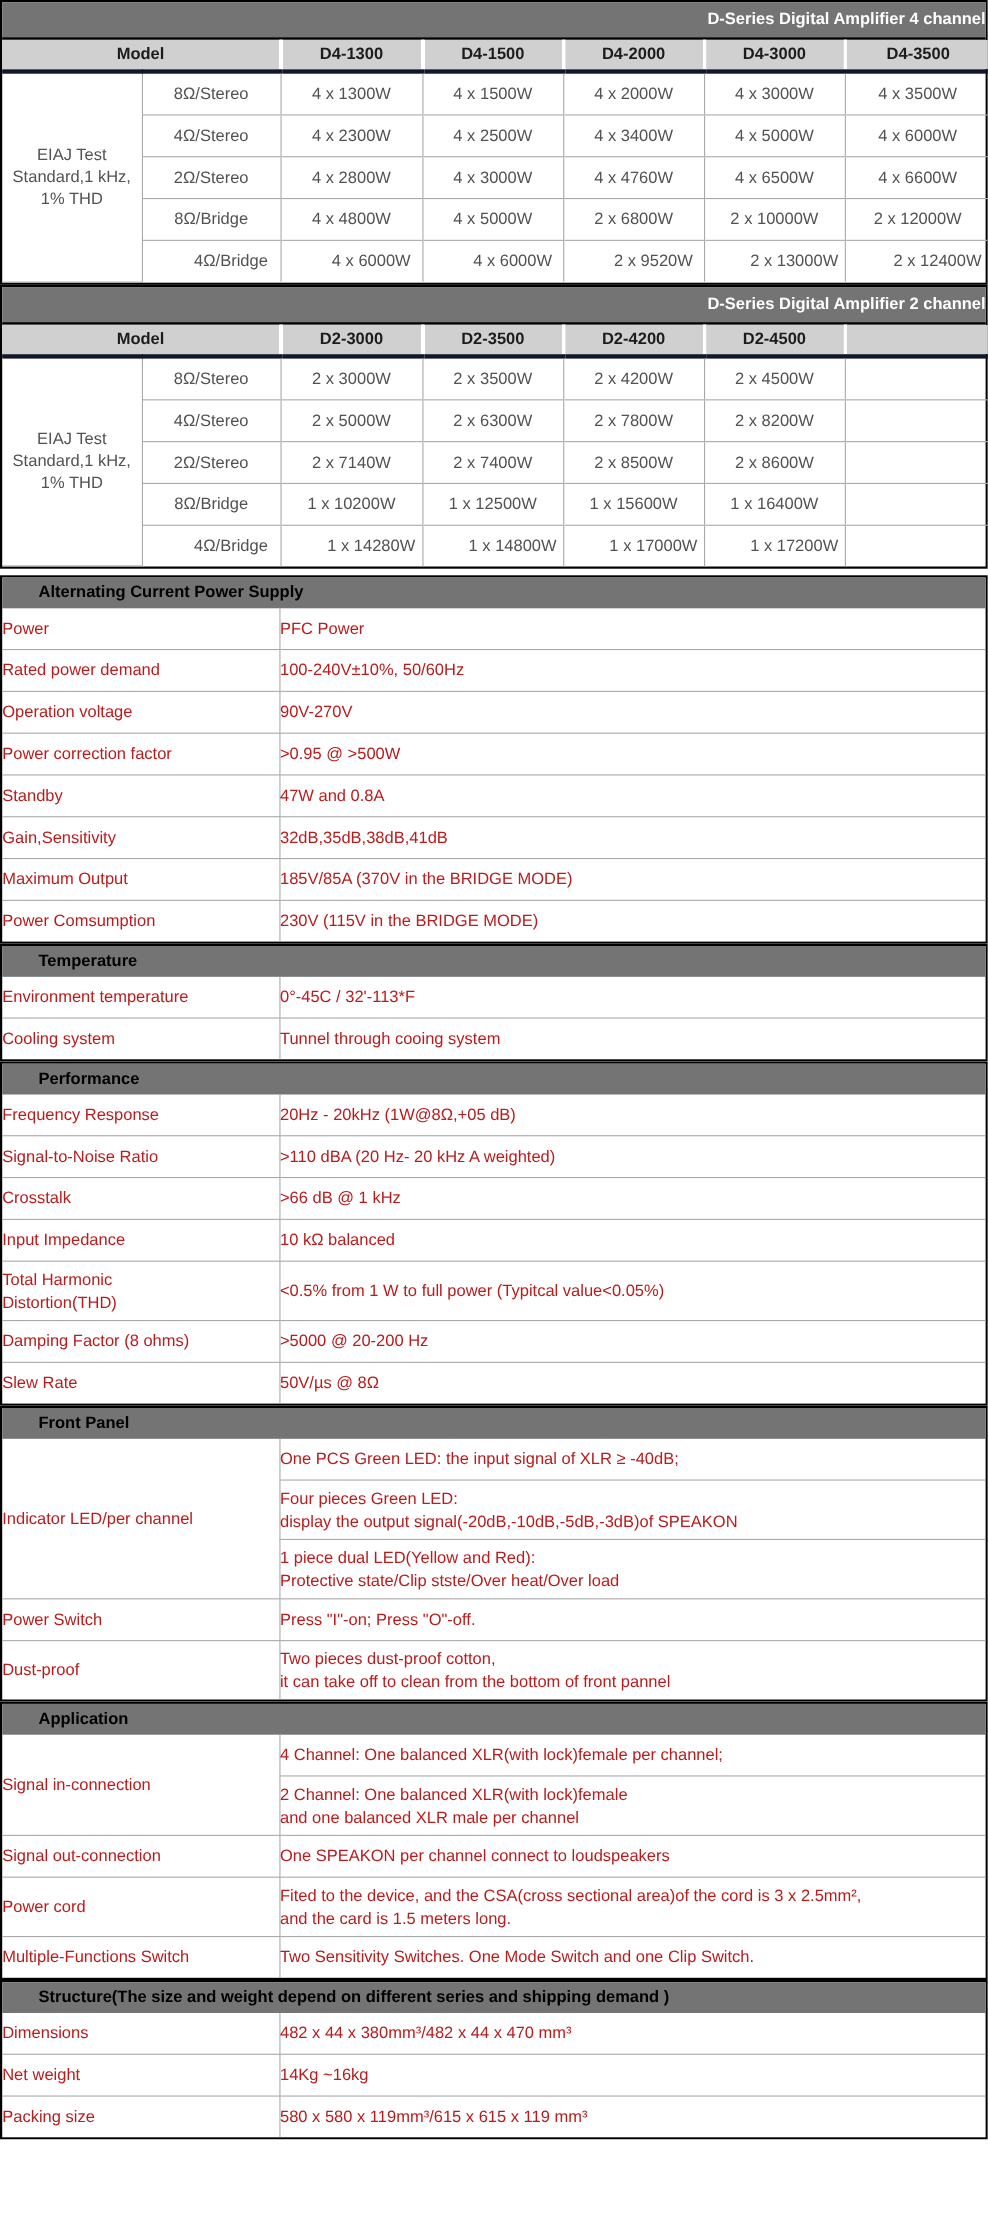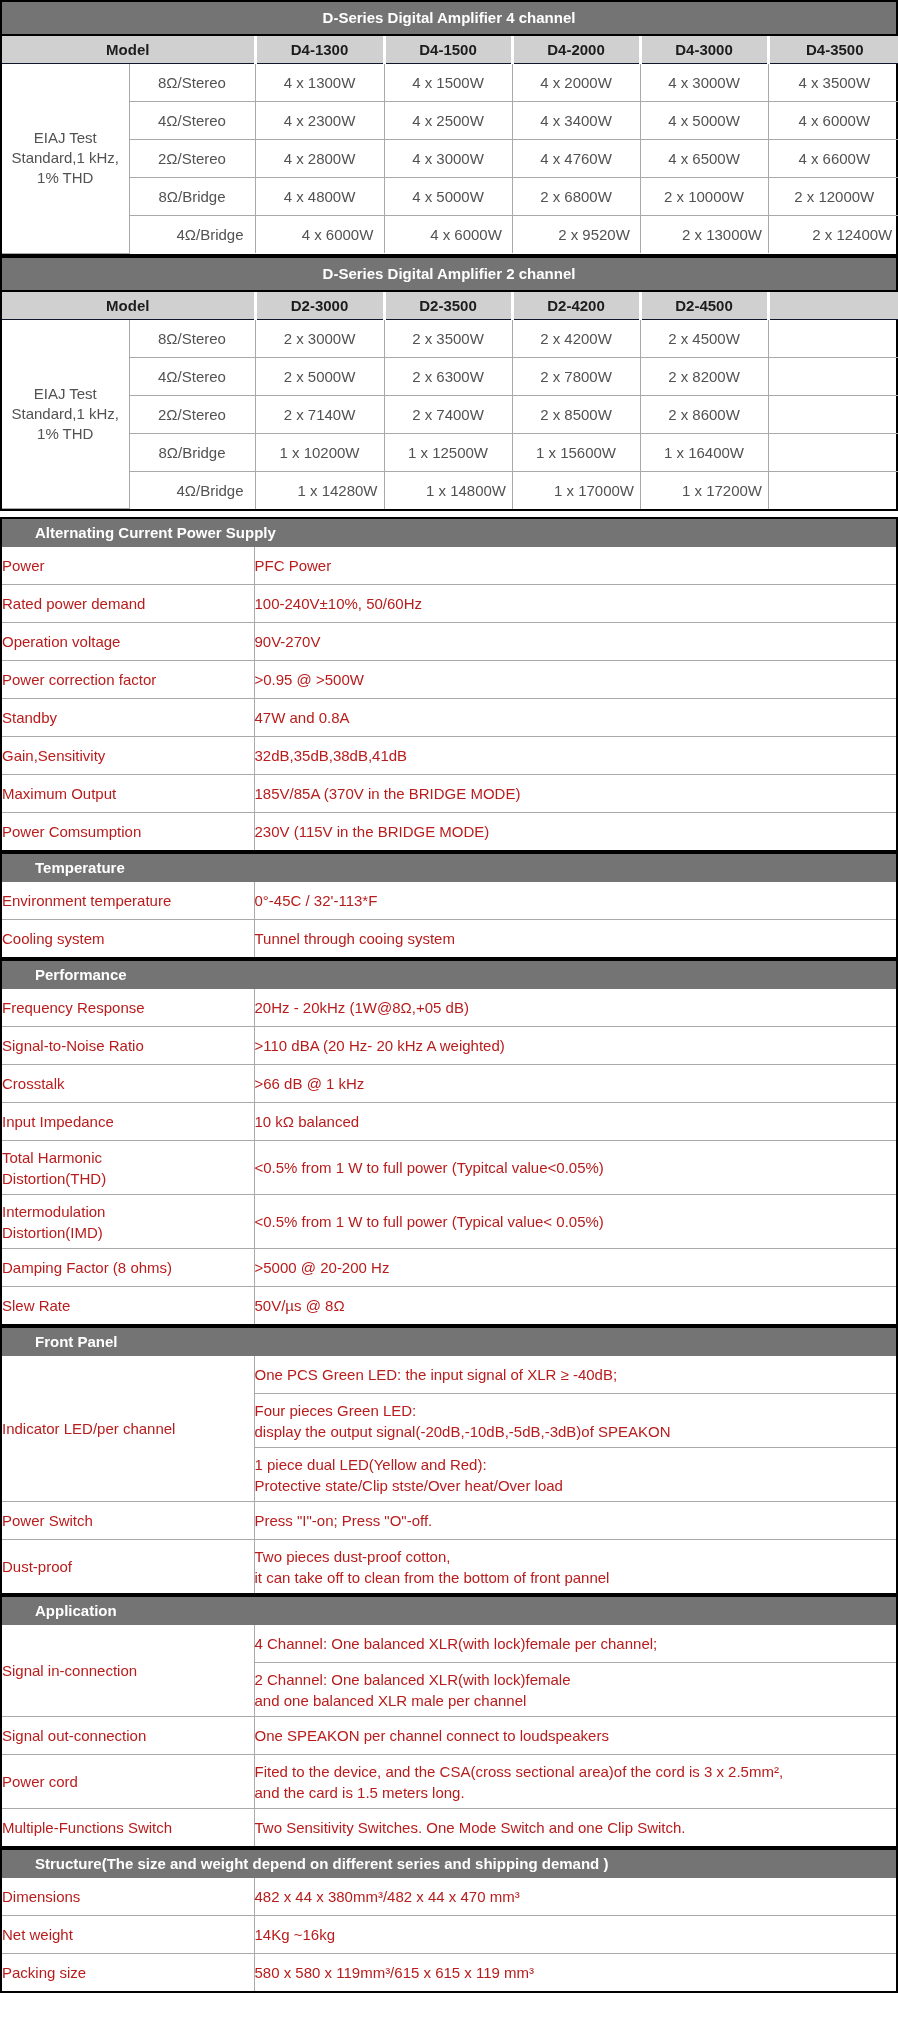--- a/index.html
+++ b/index.html
@@ -14,40 +14,40 @@
     width:898px;
     border:2px solid #000000;
     background:#ffffff;
   }
   .gap-top{margin-top:6px;}
   
   .title-bar{
     height:32px;line-height:32px;
     background:#747474;color:#ffffff;
     font-size:15px;font-weight:700;
-    text-align:center;
+    text-align:right;
     border-bottom:2px solid #000000;
   }
   .section-bar{
     height:28px;line-height:28px;
-    background:#747474;color:#ffffff;
+    background:#747474;color:#000000;
     font-size:15px;font-weight:700;
     text-align:left;padding-left:33px;
   }
   
   table{border-collapse:collapse;table-layout:fixed;width:100%;}
   .amp-table th,.amp-table td{
     font-size:15px;text-align:center;vertical-align:middle;
     padding:0;overflow:hidden;
   }
   .model-row th{
     height:27px;background:#d0d0d0;color:#1c1c1c;
     font-weight:700;
     border-left:3px solid #ffffff;
-    border-bottom:1px solid #0f172a;
+    border-bottom:4px solid #0f172a;
   }
   .model-row th:first-child{border-left:none;}
   .amp-table td{
     height:37px;color:#525252;
     border-left:1px solid #a9a9a9;
     border-bottom:1px solid #a9a9a9;
   }
   .amp-table td.test-cell{border-left:none;margin-top:44px;}
   .amp-table tr:last-child td{border-bottom:none;padding-left:36px;}
   .test-cell .line{line-height:20px;}
@@ -349,29 +349,20 @@
           </tr>
           <tr class="h2">
             <td class="key-cell" rowspan="1">
               <div class="line">Total Harmonic</div>
               <div class="line">Distortion(THD)</div>
             </td>
             <td class="value-cell">
               <div class="line">&lt;0.5% from 1 W to full power (Typitcal value&lt;0.05%)</div>
             </td>
           </tr>
-          <tr class="h2">
-            <td class="key-cell" rowspan="1">
-              <div class="line">Intermodulation</div>
-              <div class="line">Distortion(IMD)</div>
-            </td>
-            <td class="value-cell">
-              <div class="line">&lt;0.5% from 1 W to full power (Typical value&lt; 0.05%)</div>
-            </td>
-          </tr>
           <tr class="h1">
             <td class="key-cell" rowspan="1">
               <div class="line">Damping Factor (8 ohms)</div>
             </td>
             <td class="value-cell">
               <div class="line">&gt;5000 @ 20-200 Hz</div>
             </td>
           </tr>
           <tr class="h1">
             <td class="key-cell" rowspan="1">

